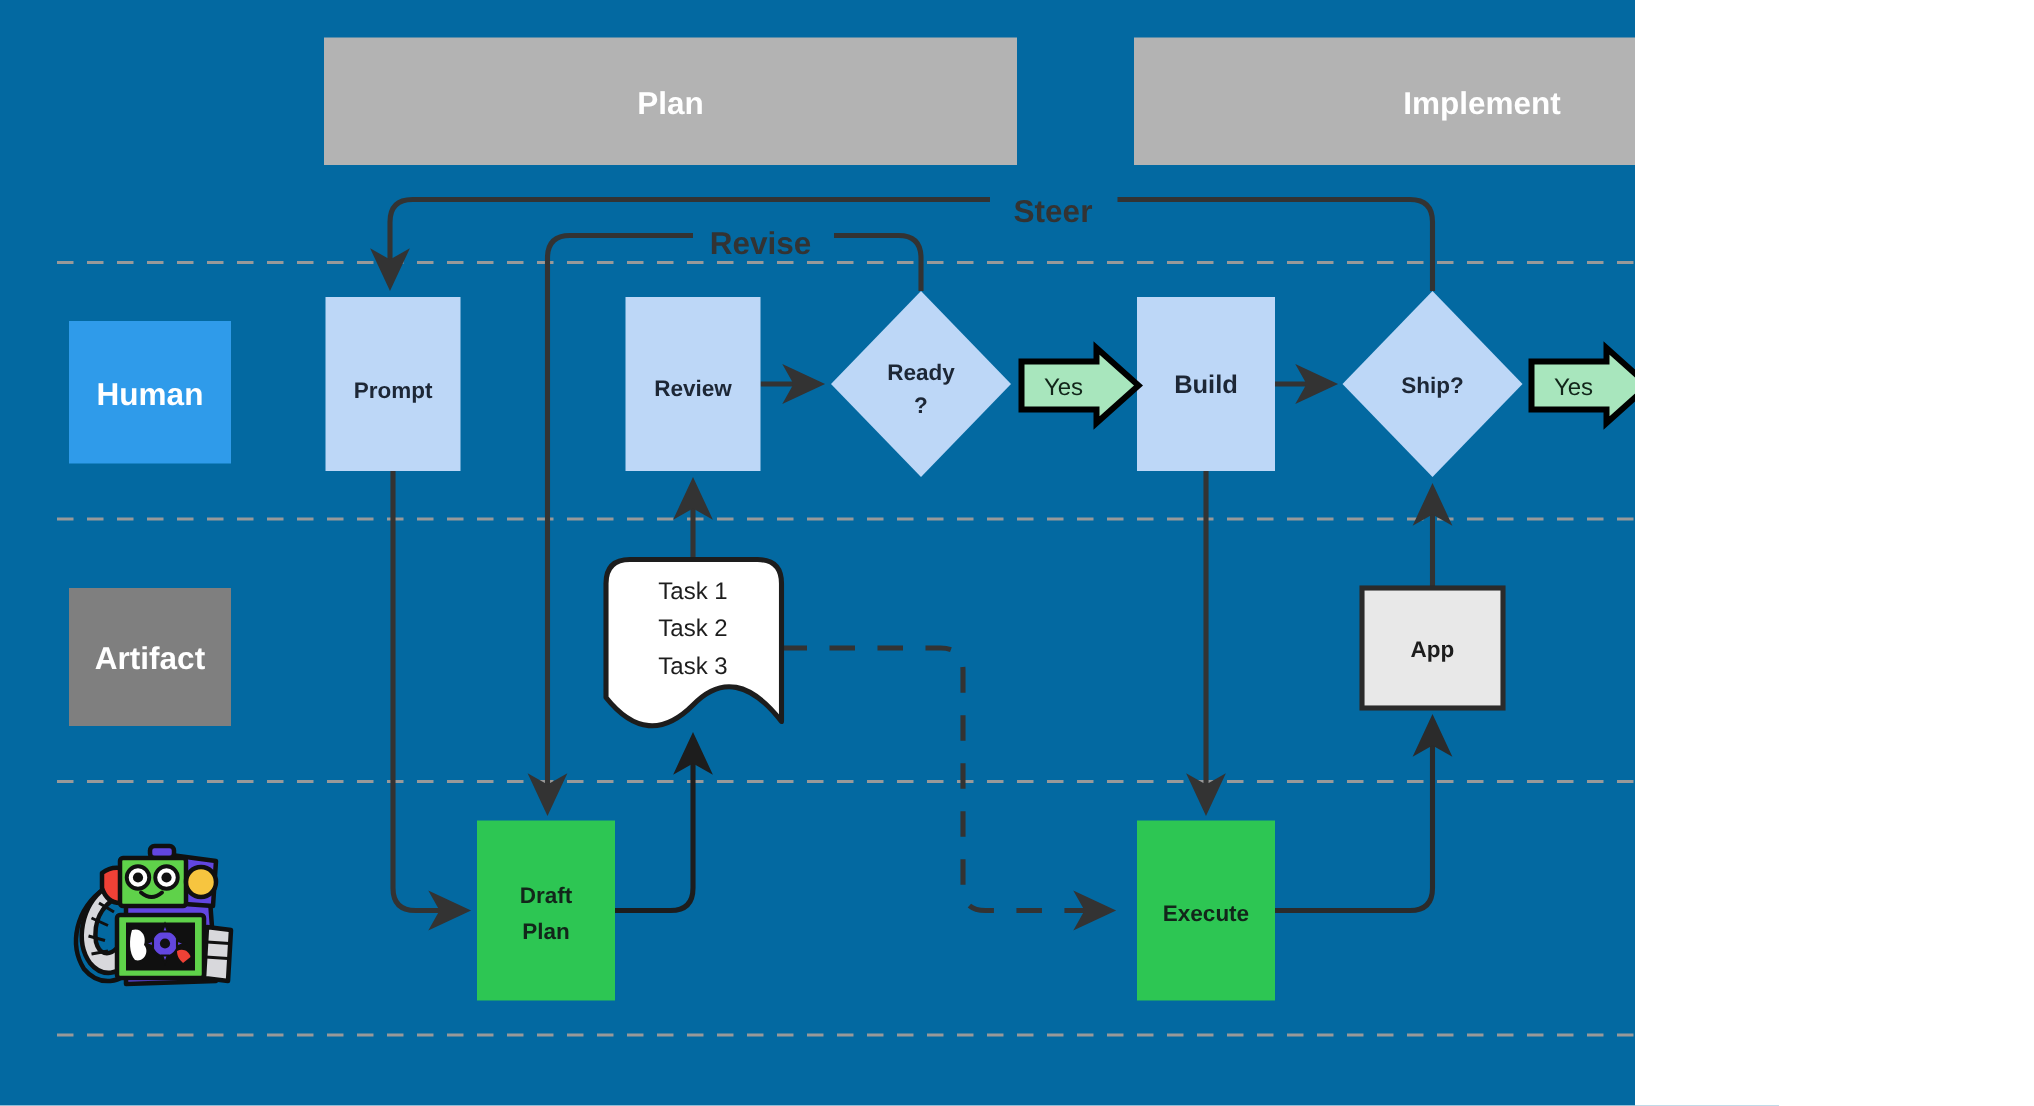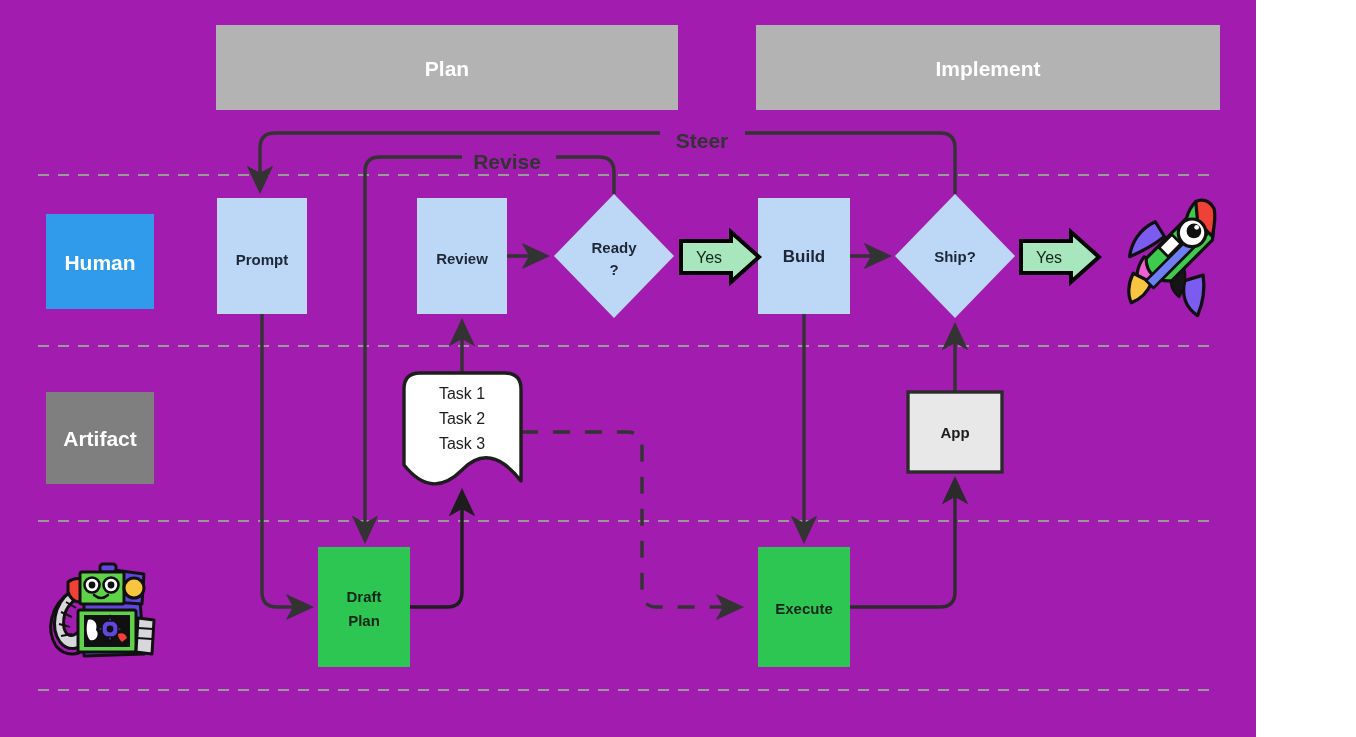--- a/index.html
+++ b/index.html
@@ -6,23 +6,23 @@
     margin: 0;
     padding: 0;
     background: #ffffff;
   }
   body {
     font-family: "Liberation Sans", sans-serif;
     -webkit-font-smoothing: antialiased;
   }
   #canvas {
     position: relative;
-    width: 1256px;
+    width: 1090px;
     height: 737px;
-    background: #a21caf;
+    background: #0369a1;
     overflow: hidden;
   }
   #diagram-svg {
     position: absolute;
     top: 0;
     left: 0;
     width: 1356px;
     height: 737px;
   }
   .phase-label,

